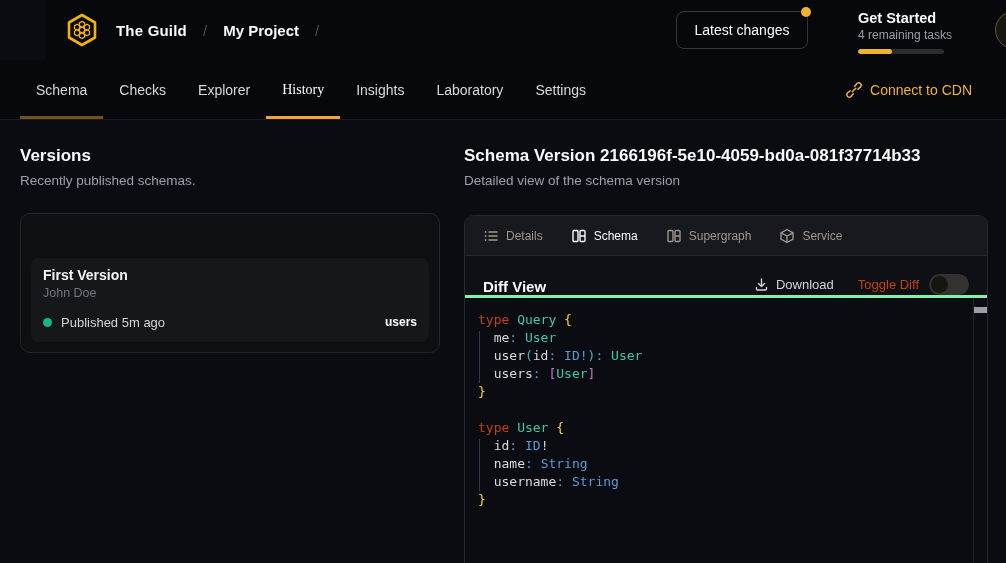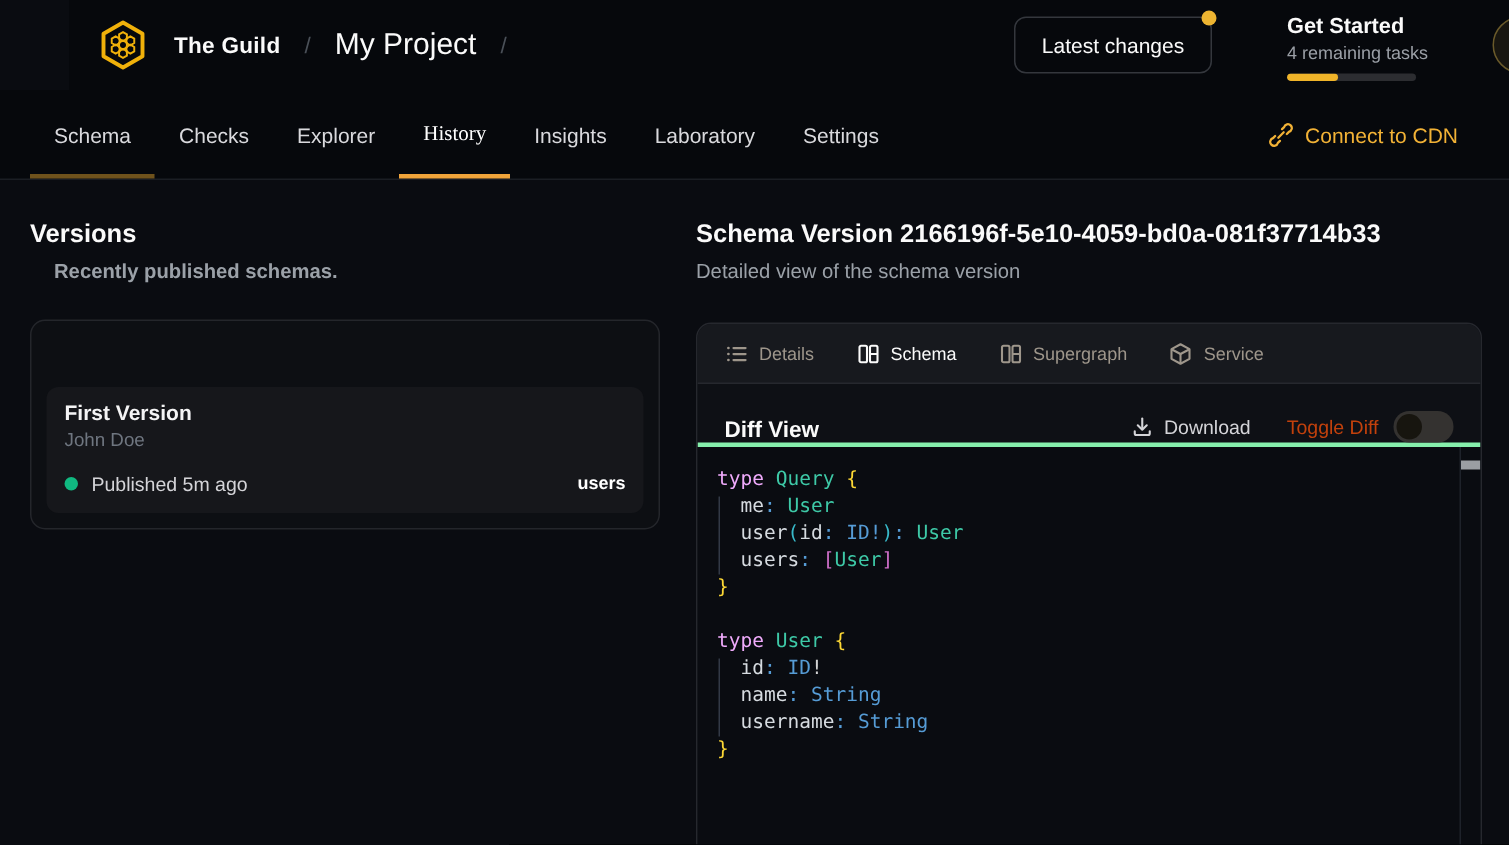--- a/index.html
+++ b/index.html
@@ -5,21 +5,21 @@
   * { margin:0; padding:0; box-sizing:border-box; }
   html,body { background:#000; }
   body { width:1006px; height:563px; overflow:hidden; font-family:"Liberation Sans", sans-serif; }
   .page { position:relative; width:1006px; height:563px; background:#0a0c11; overflow:hidden; color:#e4e4e7; }
 
   
   .header { position:absolute; left:12px; top:0; width:1006px; height:60px; background:#06080c;margin-left:34px; }
   .header-left { position:absolute; left:18px; top:0; height:60px; display:flex; align-items:center; gap:16px; }
   .brand { font-size:15px; font-weight:600; color:#fafafa; letter-spacing:.2px; }
   .crumb-sep { color:#4a5058; font-size:15px; }
-  .project { font-size:20px; font-weight:400; color:#fafafa; }
+  .project { font-size:15px; font-weight:700; color:#fafafa; }
   .env-btn { display:flex; align-items:center; gap:10px; height:40px; padding:0 14px; background:#17191e; border:1px solid #26282d; border-radius:8px; color:#e4e4e7; font-size:13.5px; cursor:pointer; }
   .latest-btn { position:absolute; left:630px; top:11px; width:132px; height:38px; border:1px solid #34373d; border-radius:8px; background:transparent; color:#fafafa; font-size:14px; font-family:inherit; cursor:pointer; }
   .latest-dot { position:absolute; right:-4px; top:-5px; width:10px; height:10px; border-radius:50%; background:#edb431; }
   .get-started { position:absolute; left:812px; top:10px; width:96px; }
   .gs-title { font-size:14.5px; font-weight:600; color:#fafafa; }
   .gs-sub { margin-top:2px; font-size:12px; color:#9a9fa6; white-space:nowrap; }
   .gs-bar { margin-top:7px; width:86px; height:5px; border-radius:3px; background:#2c2d31; overflow:hidden; }
   .gs-fill { height:100%; border-radius:3px; background:#f0b429; }
   .avatar { position:absolute; left:949px; top:11px; width:38px; height:38px; border-radius:50%; background:#181610; border:1.5px solid #6a5a2a; display:flex; align-items:center; justify-content:center; cursor:pointer; }
 
@@ -55,21 +55,21 @@
   .download-btn { display:flex; align-items:center; gap:7px; font-size:13px; color:#d4d4d8; background:none; border:none; font-family:inherit; cursor:pointer; }
   .toggle-group { display:flex; align-items:center; gap:10px; }
   .toggle-label { font-size:13px; color:#c2410c; }
   .toggle { position:relative; width:40px; height:21px; border-radius:11px; background:#343230; cursor:pointer; }
   .toggle-knob { position:absolute; left:2px; top:2px; width:17px; height:17px; border-radius:50%; background:#17150f; }
 
   
   .code-area { position:relative; flex:1; background:#0a0c11; overflow:hidden; }
   .code { position:absolute; left:13px; top:13px; font-family:"DejaVu Sans Mono", monospace; font-size:13px; line-height:18px; white-space:pre; }
   .code-line { height:18px; }
-  .tok-kw { color:#f0abfc; }
+  .tok-kw { color:#c2410c; }
   .tok-typ { color:#3ec9a7; }
   .tok-fld { color:#d6dbe0; }
   .tok-sca { color:#569cd6; }
   .tok-brace { color:#fdd835; }
   .tok-brk { color:#cf6fc9; }
   .tok-par { color:#38b8c8; }
   .tok-pln { color:#d4d4d4; }
   .indent-guide { position:absolute; width:1px; background:#323946; left:14px; }
   .guide-1 { top:33px; height:52px; }
   .guide-2 { top:141px; height:52px; }
@@ -151,21 +151,21 @@
       <svg width="16" height="16" viewBox="0 0 16 16">
         <path d="M6.2 9.8l3.6-3.6" fill="none" stroke="#f2b236" stroke-width="1.5" stroke-linecap="round"></path>
         <path d="M7.3 11.9l-1.4 1.4a2.6 2.6 0 1 1-3.2-3.2l1.4-1.4" fill="none" stroke="#f2b236" stroke-width="1.5" stroke-linecap="round"></path>
         <path d="M8.7 4.1l1.4-1.4a2.6 2.6 0 1 1 3.2 3.2l-1.4 1.4" fill="none" stroke="#f2b236" stroke-width="1.5" stroke-linecap="round"></path>
       </svg>
       <span>Connect to CDN</span>
     </div>
   </div>
 
   <div class="panel-title" style="left:20px; top:146px;">Versions</div>
-  <div class="panel-sub" style="left:36px; top:173px;font-weight:bold;">Recently published schemas.</div>
+  <div class="panel-sub" style="left:20px; top:173px;">Recently published schemas.</div>
 
   <div class="versions-card">
     <div class="version-item">
       <div class="vi-name">First Version</div>
       <div class="vi-author">John Doe</div>
       <div class="vi-status">
         <span class="vi-dot"></span>
         <span>Published 5m ago</span>
       </div>
       <div class="vi-service">users</div>

